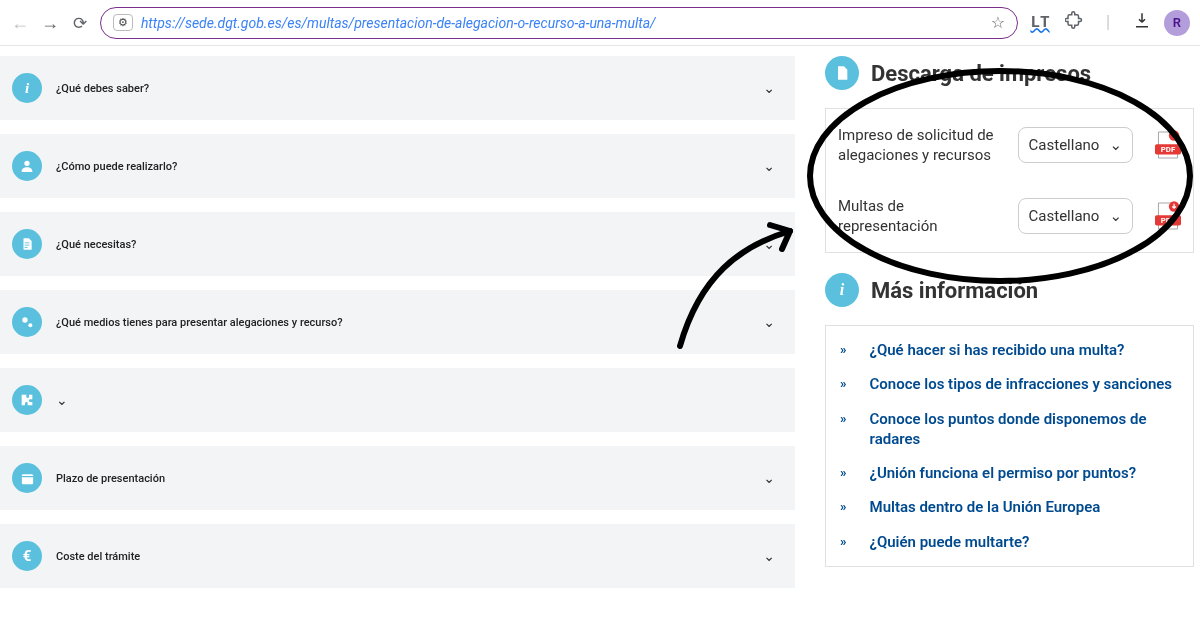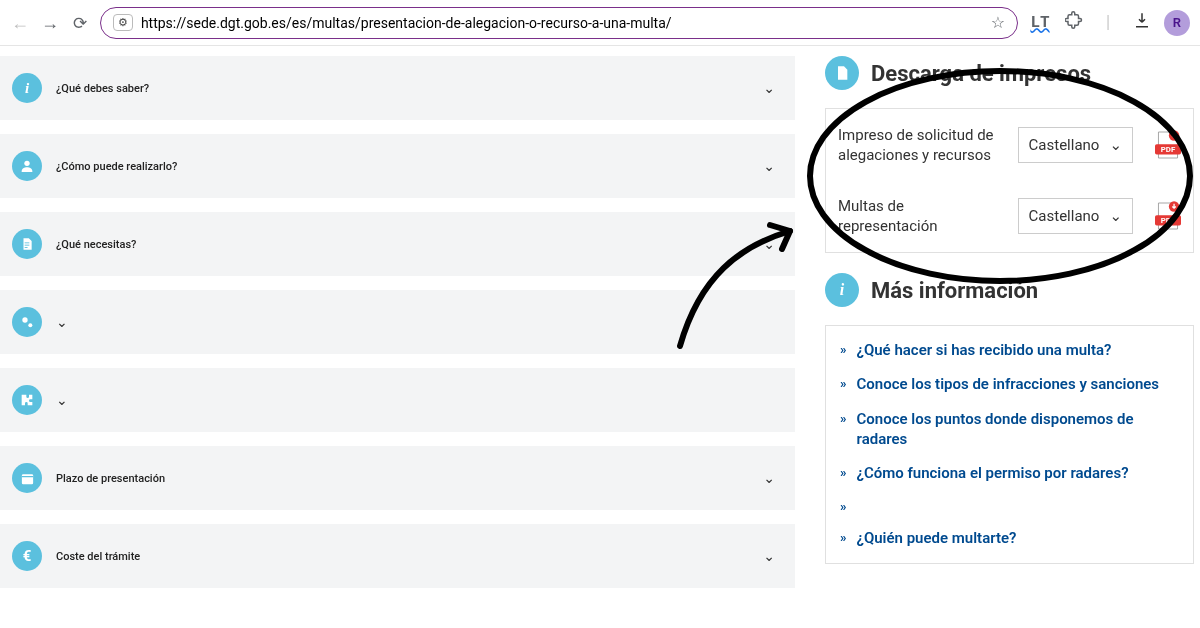--- a/index.html
+++ b/index.html
@@ -5,21 +5,21 @@
   * { box-sizing: border-box; margin: 0; padding: 0; }
   body { font-family: -apple-system, BlinkMacSystemFont, "Segoe UI", Roboto, Arial, sans-serif; background: #fff; width: 1200px; height: 628px; overflow: hidden; }
 
   
   .browser-bar { display: flex; align-items: center; padding: 6px 10px; gap: 10px; border-bottom: 1px solid #e5e5e5; height: 46px; }
   .nav-arrow { color: #5f6368; font-size: 18px; width: 20px; text-align: center; cursor: default; }
   .nav-arrow.disabled { color: #c0c0c0; }
   .reload { color: #5f6368; font-size: 17px; width: 20px; text-align: center; }
   .url-pill { flex: 1; display: flex; align-items: center; border: 1.5px solid #7a2f8a; border-radius: 18px; padding: 4px 12px; gap: 8px; height: 32px; }
   .site-badge { font-size: 11px; color: #444; border: 1px solid #bbb; border-radius: 4px; padding: 1px 4px; }
-  .url-text { flex: 1; font-size: 14px; color: #000000; white-space: nowrap; overflow: hidden; }
+  .url-text { flex: 1; font-size: 14px; color: #3b82f6; white-space: nowrap; overflow: hidden; font-style: italic; }
   .star { color: #5f6368; font-size: 16px; }
   .tb-icon { color: #5f6368; font-size: 16px; width: 24px; text-align: center; font-family: Liberation Mono, monospace; }
   .dl-icon { color: #1a73e8; }
   .avatar { width: 26px; height: 26px; border-radius: 50%; background: #b39ddb; color: #4a148c; display: flex; align-items: center; justify-content: center; font-size: 13px; font-weight: 600; }
 
   
   .page { display: flex; gap: 30px; padding: 10px 0 0 0; position: relative; }
   .left-col { flex: 0 0 795px; display: flex; flex-direction: column; gap: 14px; padding-left: 0; }
   .right-col { flex: 1; padding-right: 6px; display: flex; flex-direction: column; gap: 12px; }
 
@@ -30,28 +30,28 @@
   .ac-chevron { color: #333; font-size: 14px; }
 
   
   .side-header { display: flex; align-items: center; gap: 12px; margin-bottom: 6px; }
   .side-icon { width: 34px; height: 34px; border-radius: 50%; background: #5bc0de; display: flex; align-items: center; justify-content: center; color: #fff; font-size: 16px; }
   .side-title { font-size: 22px; font-weight: 700; color: #333; }
 
   .download-box { border: 1px solid #e0e0e0; padding: 16px 12px; display: flex; flex-direction: column; gap: 30px; }
   .download-row { display: flex; align-items: center; gap: 22px; }
   .dl-label { flex: 1; font-size: 15px; color: #333; line-height: 1.35; }
-  .lang-select { border: 1px solid #ccc; border-radius: 0; padding: 8px 10px; display: flex; align-items: center; gap: 10px; font-size: 15px; color: #333; background: #fff; }
+  .lang-select { border: 1px solid #ccc; border-radius: 8px; padding: 8px 10px; display: flex; align-items: center; gap: 10px; font-size: 15px; color: #333; background: #fff; }
   .pdf-badge { width: 26px; height: 30px; position: relative; }
   .pdf-badge svg { width: 100%; height: 100%; }
 
   .links-box { border: 1px solid #e0e0e0; padding: 14px 14px; display: flex; flex-direction: column; gap: 14px; }
   .link-row { display: flex; align-items: flex-start; gap: 10px; }
   .link-chevron { color: #004a8f; font-size: 13px; flex-shrink: 0; margin-top: 2px; font-weight: 700; }
-  .link-text { color: #004a8f; font-size: 15px; font-weight: 600; line-height: 1.35; }
+  .link-text { color: #004a8f; font-size: 15px; font-weight: 600; line-height: 1.35; margin-left: 13px; }
 
   
   .annotation { position: absolute; pointer-events: none; }
   .annotation svg { overflow: visible; }
 </style>
 </head>
 <body>
 
 <div class="browser-bar">
   <div class="nav-arrow disabled">←</div>
@@ -109,20 +109,21 @@
       <div class="ac-title">¿Qué necesitas?</div>
       <div class="ac-chevron">⌄</div>
     </div>
     <div class="accordion-item">
       <div class="ac-icon">
         <svg width="16" height="16" viewBox="0 0 24 24" fill="#fff">
             <circle cx="9" cy="9" r="4"></circle>
             <circle cx="17" cy="17" r="3"></circle>
           </svg>
       </div>
+      <div class="ac-title">¿Qué medios tienes para presentar alegaciones y recurso?</div>
       <div class="ac-chevron">⌄</div>
     </div>
     <div class="accordion-item">
       <div class="ac-icon">
         <svg width="16" height="16" viewBox="0 0 24 24" fill="#fff">
             <path d="M4 4h7v3a2 2 0 1 0 4 0V4h5v7h-3a2 2 0 1 0 0 4h3v5h-7v-3a2 2 0 1 0-4 0v3H4z"></path>
           </svg>
       </div>
       <div class="ac-chevron">⌄</div>
     </div>
@@ -204,24 +205,25 @@
       <div class="link-row">
         <span class="link-chevron">»</span>
         <span class="link-text">Conoce los tipos de infracciones y sanciones</span>
       </div>
       <div class="link-row">
         <span class="link-chevron">»</span>
         <span class="link-text">Conoce los puntos donde disponemos de radares</span>
       </div>
       <div class="link-row">
         <span class="link-chevron">»</span>
-        <span class="link-text">¿Cómo funciona el permiso por radares?</span>
-      </div>
-      <div class="link-row">
-        <span class="link-chevron">»</span>
+        <span class="link-text">¿Unión funciona el permiso por puntos?</span>
+      </div>
+      <div class="link-row">
+        <span class="link-chevron">»</span>
+        <span class="link-text">Multas dentro de la Unión Europea</span>
       </div>
       <div class="link-row">
         <span class="link-chevron">»</span>
         <span class="link-text">¿Quién puede multarte?</span>
       </div>
     </div>
 
   </div>
 
   <div class="annotation" style="left:640px; top:10px;">

